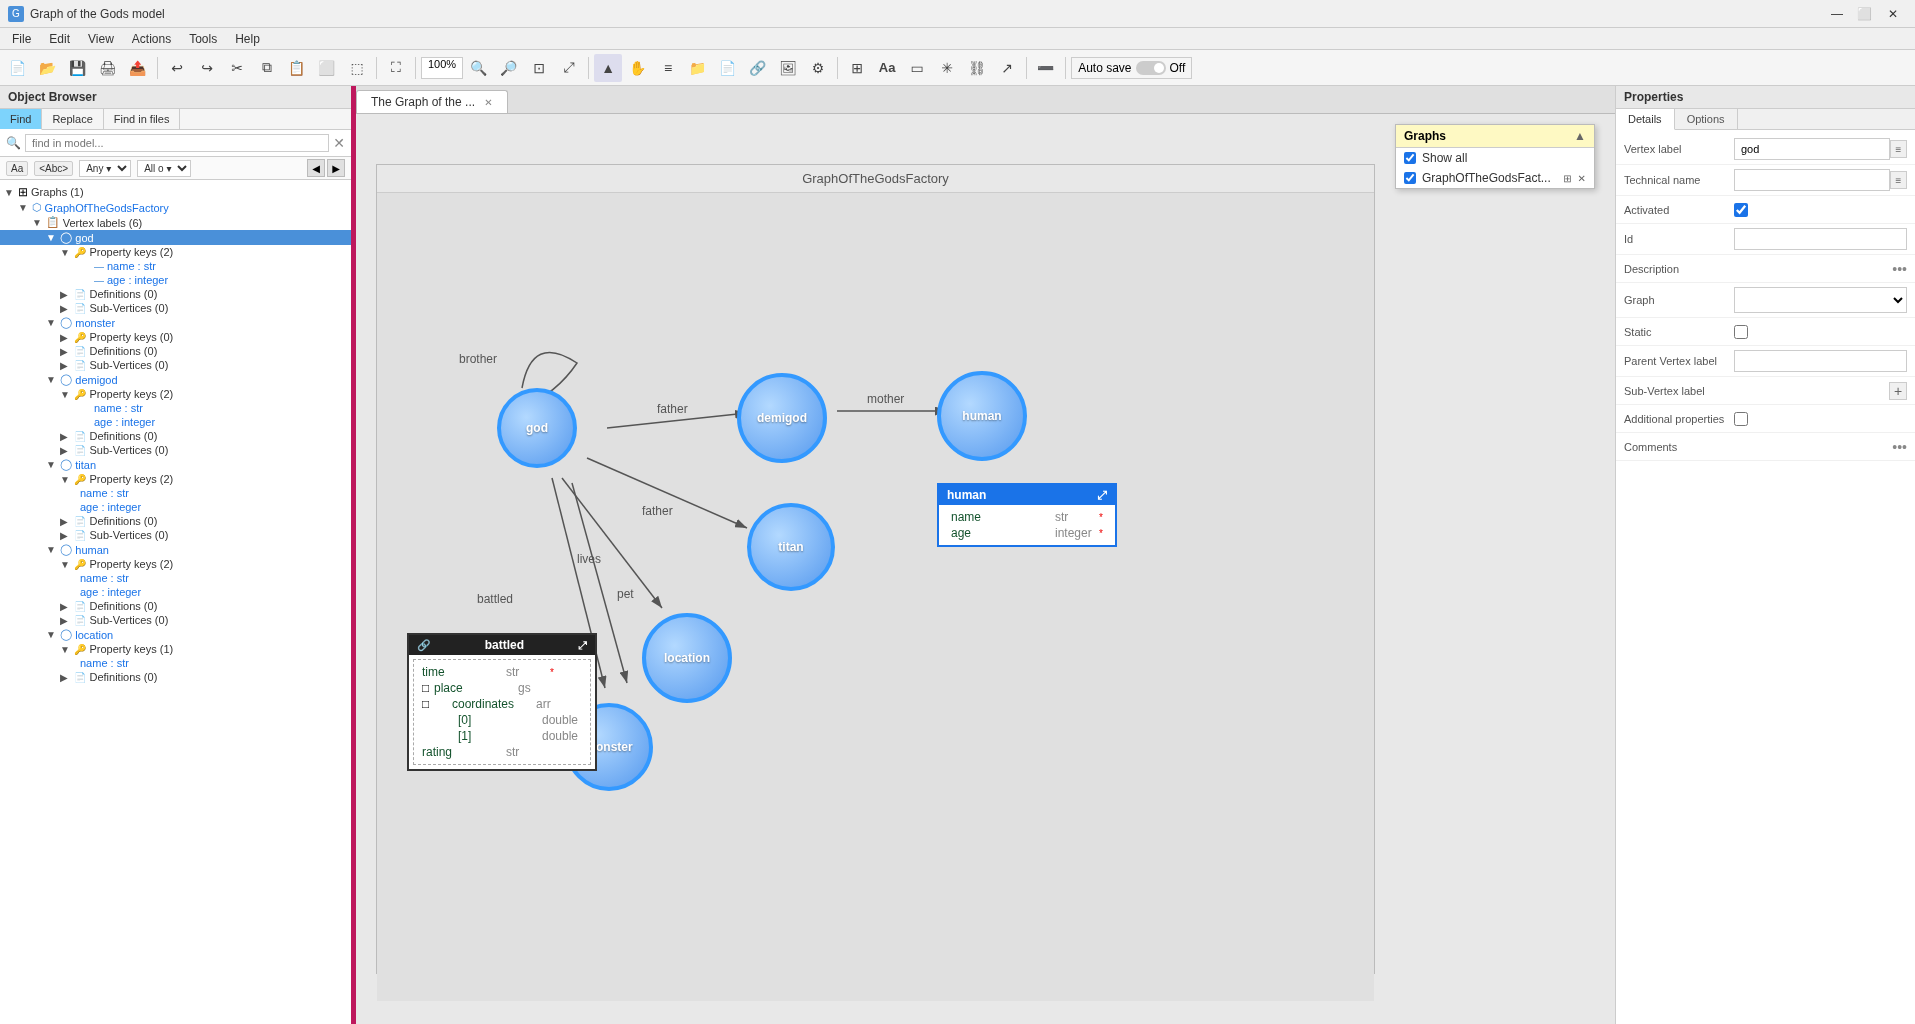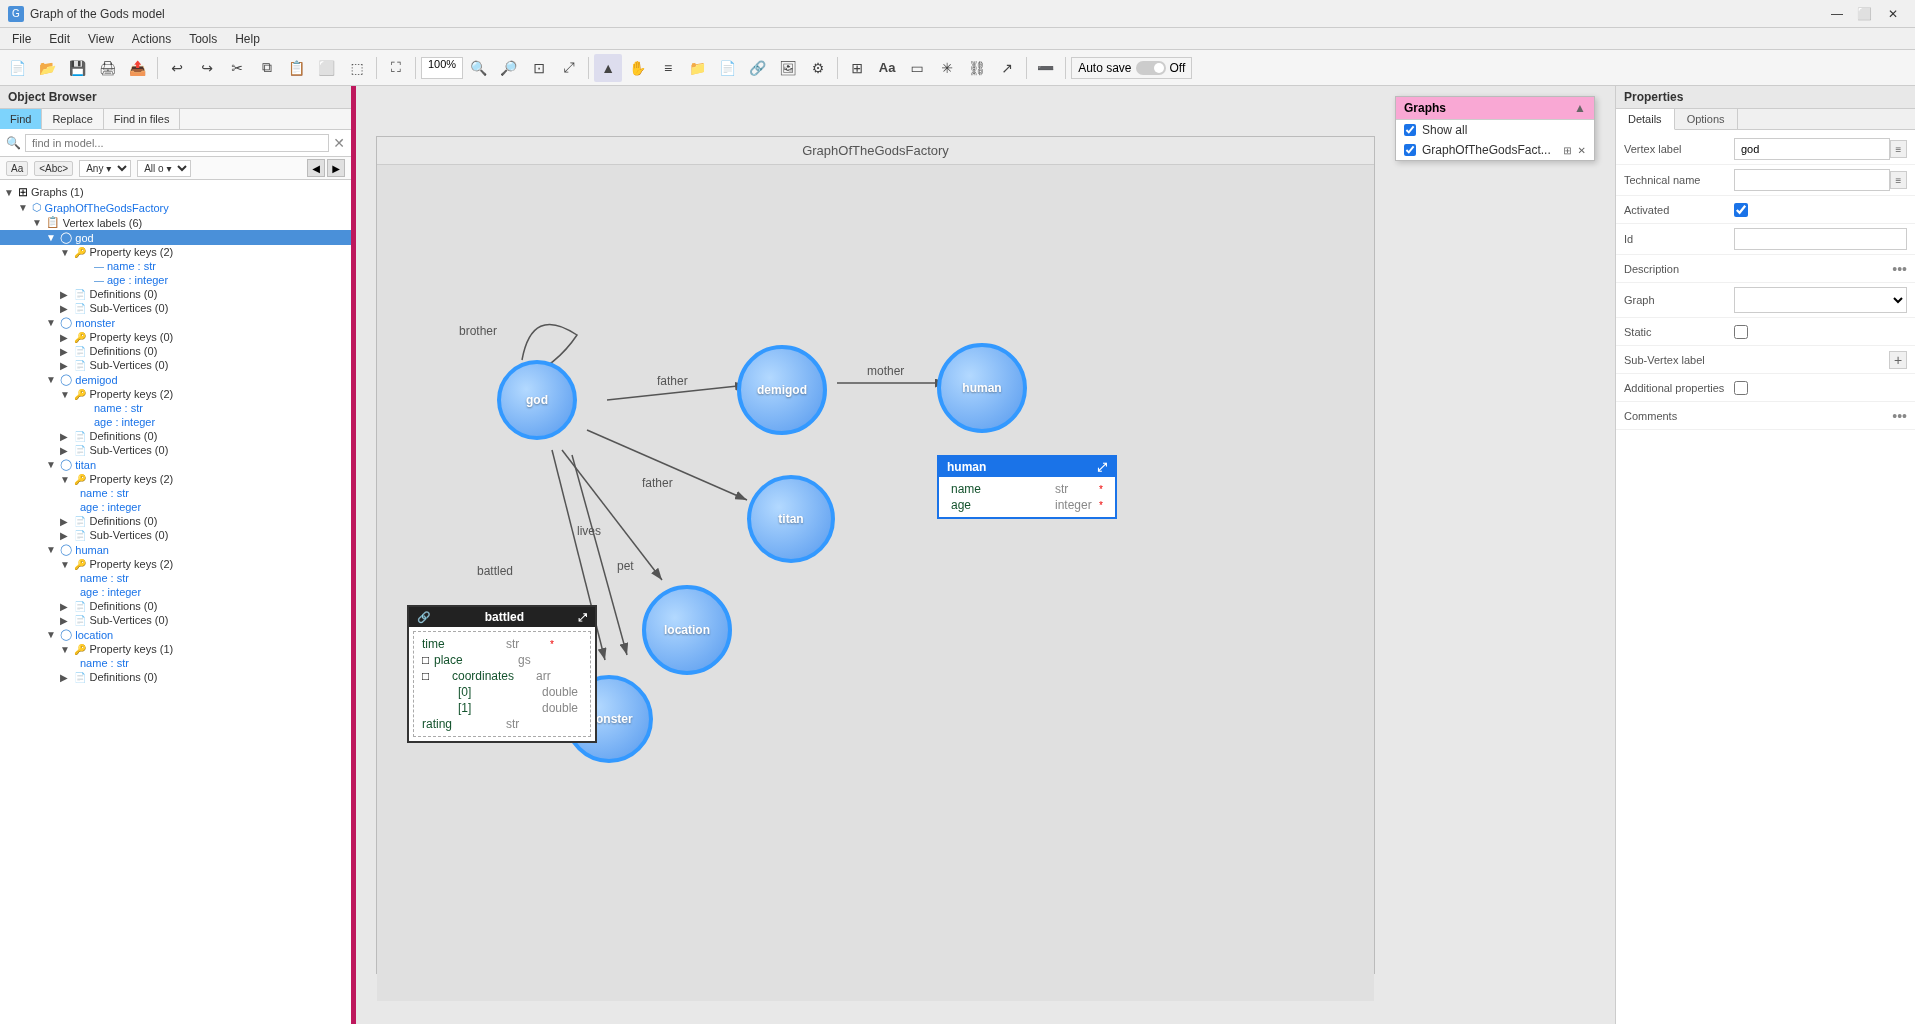--- a/index.html
+++ b/index.html
@@ -165,21 +165,21 @@
       position: absolute;
       top: 10px;
       right: 20px;
       width: 200px;
       background: white;
       border: 1px solid #bbb;
       box-shadow: 2px 2px 6px rgba(0,0,0,0.2);
       z-index: 10;
     }
     .graphs-header {
-      background: #f9a8d4;
+      background: #fef9c3;
       padding: 4px 8px;
       display: flex;
       align-items: center;
       justify-content: space-between;
       border-bottom: 1px solid #ccc;
     }
     .graphs-title { font-weight: bold; font-size: 12px; }
     .graphs-collapse { cursor: pointer; font-size: 12px; color: #666; }
     .graphs-item {
       display: flex;
@@ -674,20 +674,26 @@
         <span class="tree-indent" style="width:60px"></span>
         <span class="tree-arrow">▶</span>
         <span style="font-size:10px;margin-right:3px;">📄</span>
         <span class="tree-label">Definitions (0)</span>
       </div>
     </div>
   </div>
 
   <div class="center-panel">
 
+    <div class="tab-bar">
+      <div class="tab active">
+        <span>The Graph of the ...</span>
+        <span class="tab-close">✕</span>
+      </div>
+    </div>
 
     <div class="canvas-area">
 
       <div class="graphs-panel">
         <div class="graphs-header">
           <span class="graphs-title">Graphs</span>
           <span class="graphs-collapse">▲</span>
         </div>
         <div class="graphs-item">
           <input type="checkbox" class="graphs-checkbox" checked="" style="">
@@ -867,20 +873,24 @@
         <select class="prop-field-select">
           <option>GraphOfTheGod</option>
         </select>
       </div>
 
       <div class="prop-field">
         <span class="prop-field-label">Static</span>
         <input type="checkbox" class="prop-checkbox" style="">
       </div>
 
+      <div class="prop-field">
+        <span class="prop-field-label">Parent Vertex label</span>
+        <input class="prop-field-input" type="text" value="" style="">
+      </div>
 
       <div class="prop-field">
         <span class="prop-field-label">Sub-Vertex label</span>
         <span class="prop-field-value"></span>
         <button class="prop-add-btn">+</button>
       </div>
 
       <div class="prop-field">
         <span class="prop-field-label">Additional properties</span>
         <input type="checkbox" class="prop-checkbox" style="">

